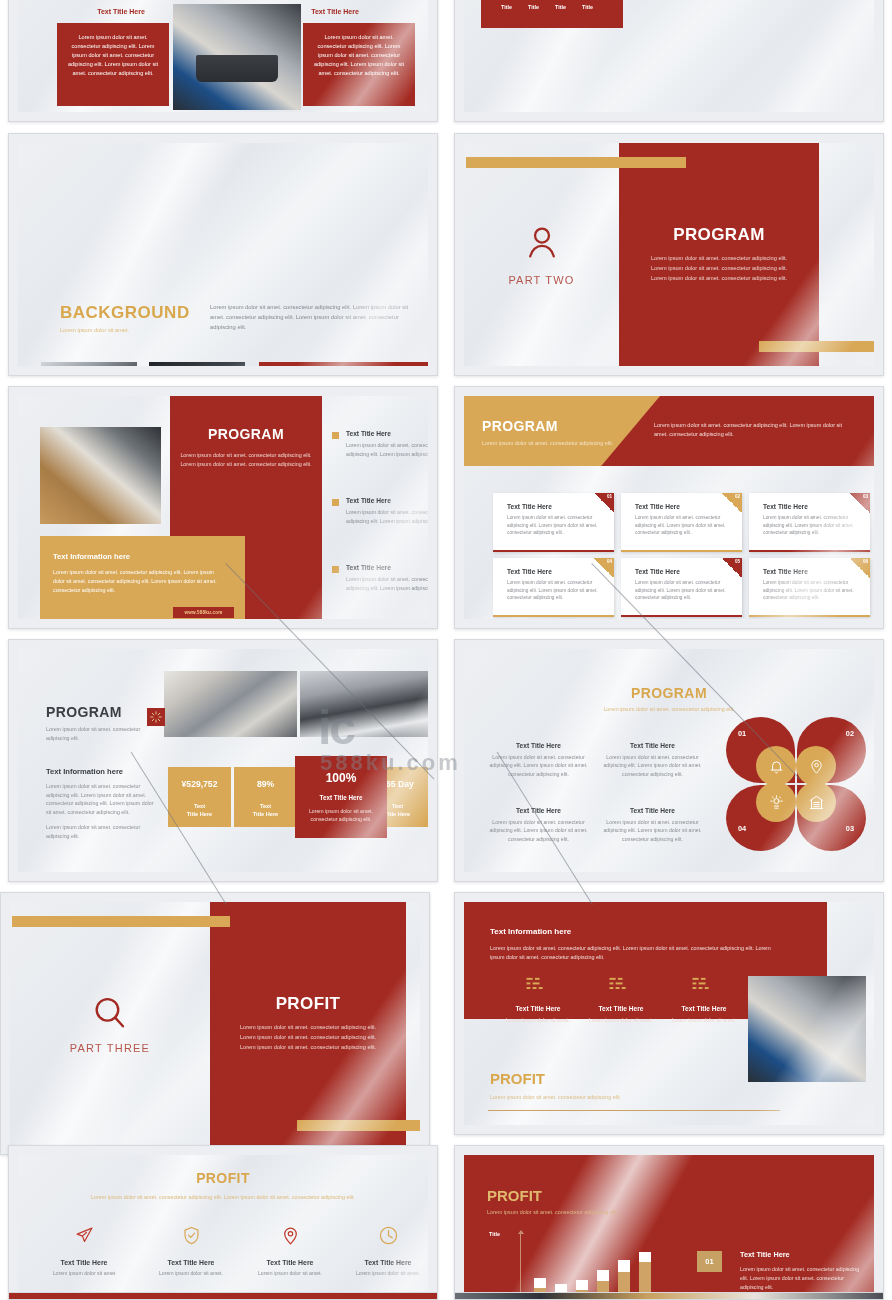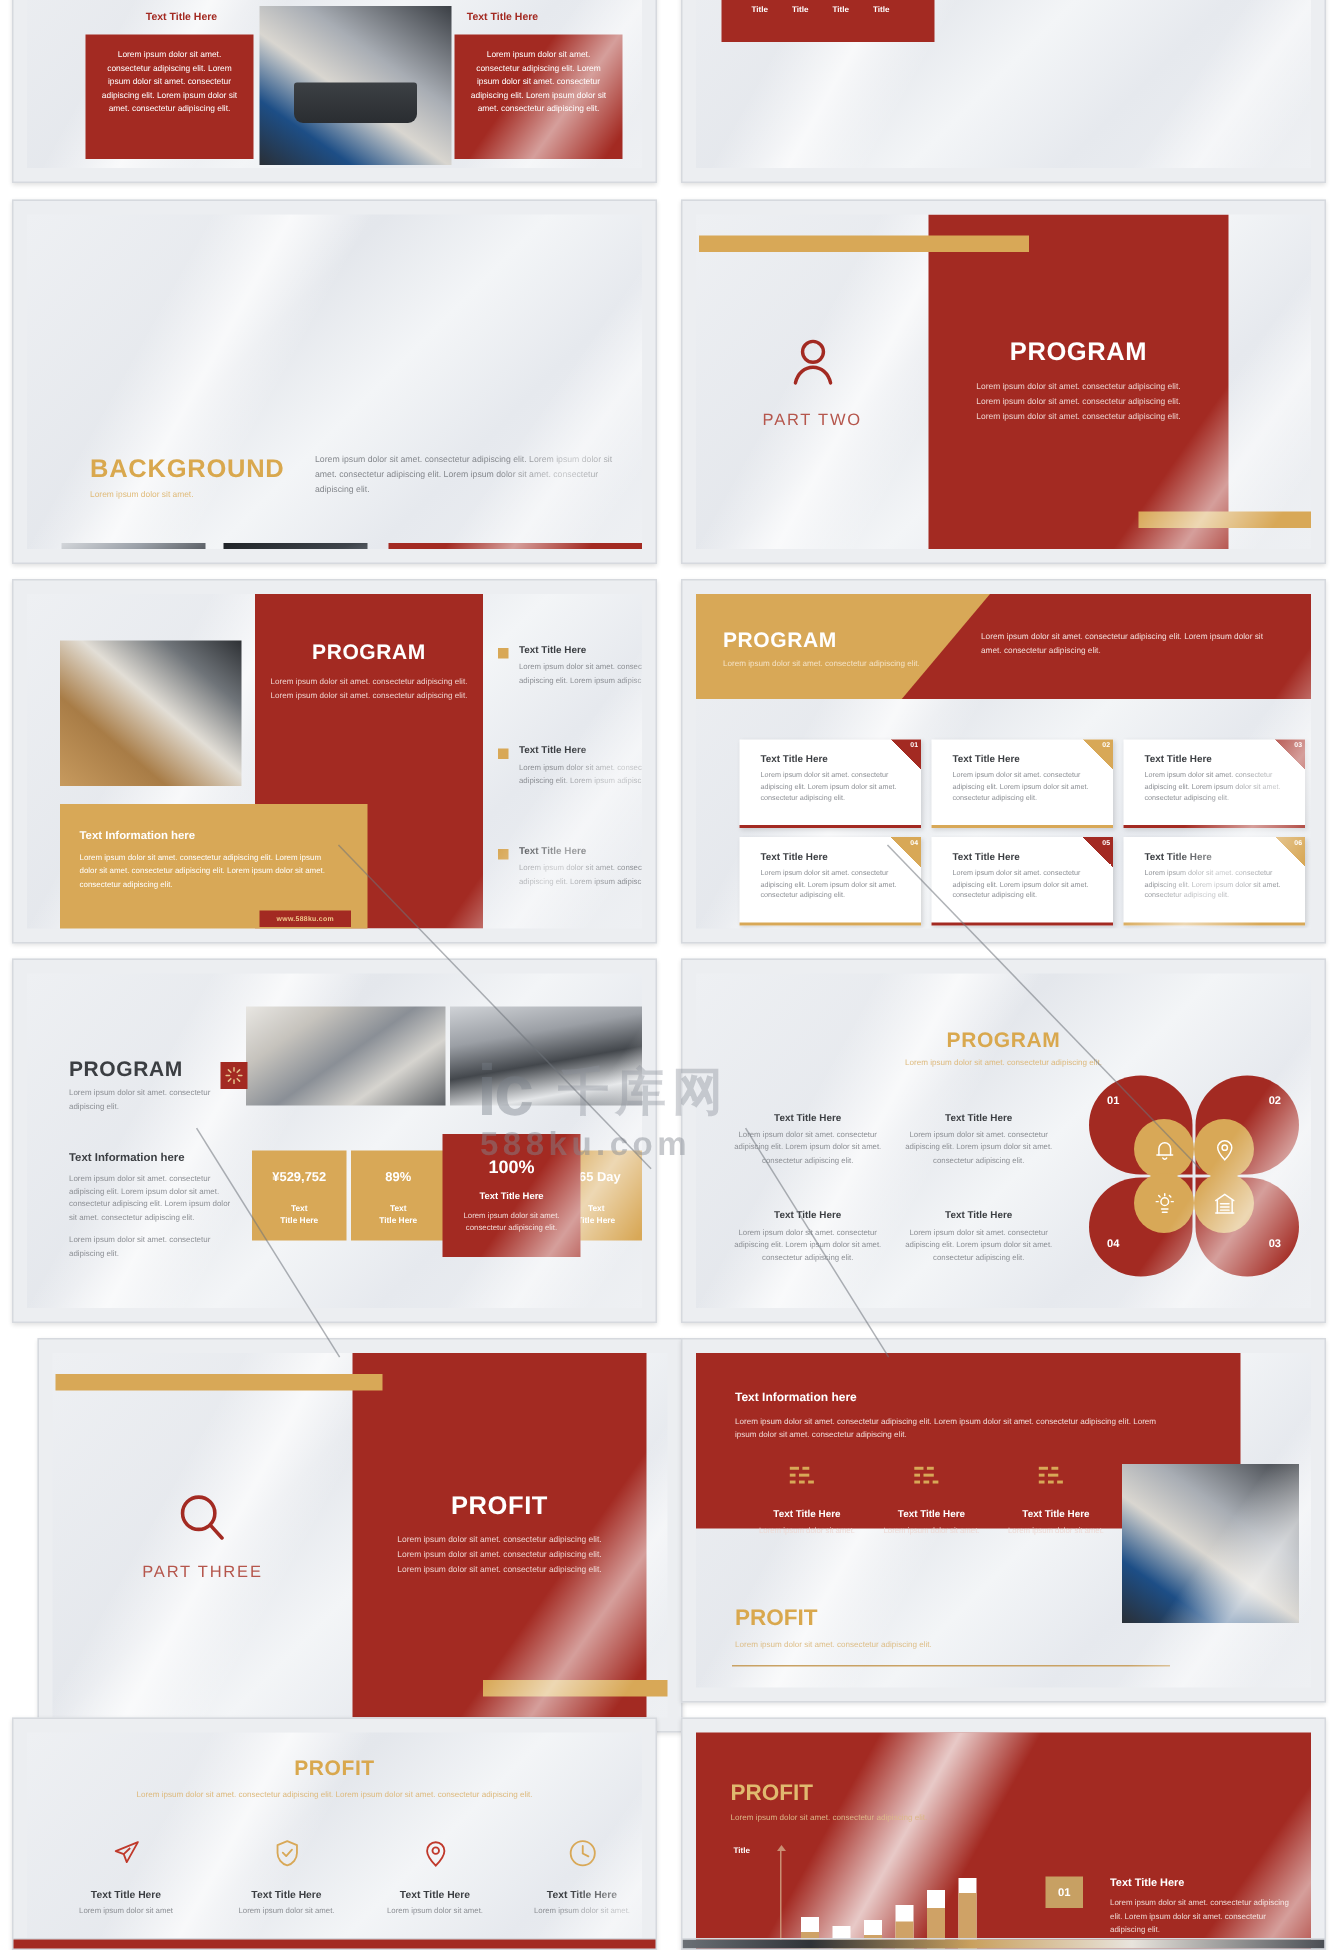--- a/index.html
+++ b/index.html
@@ -425,21 +425,21 @@
               <line x1="19" y1="9" x2="19" y2="20.6"></line>
             <line x1="8" y1="12" x2="16" y2="12"></line>
               <line x1="8" y1="15" x2="16" y2="15"></line>
               <line x1="8" y1="18" x2="16" y2="18"></line>
           </svg>
         </div>
       </div>
     </div>
   </div>
 
-  <div class="slide" style="left:25px; top:892px; width:430px; height:263px;">
+  <div class="slide" style="left:0; top:892px; width:430px; height:263px;">
     <div class="inner">
       <div class="p2-red" style="left:200px; width:196px;"></div>
       <div class="p2-bar1" style="left:2px; top:14px; width:218px;"></div>
       <div class="p2-bar2" style="left:287px; bottom:14px; width:135px;"></div>
 
       <div style="position:absolute; left:0; top:0; width:200px; height:100%; display:flex; flex-direction:column; align-items:center; justify-content:center;">
         <span style="margin-bottom:6px;">
           <svg width="38" height="38" viewBox="0 0 24 24" fill="none" stroke="#a32a22" stroke-width="1.5" stroke-linecap="round">
             <circle cx="10.4" cy="10" r="6.8"></circle>
               <line x1="15.4" y1="15.1" x2="20.2" y2="20.4"></line>
@@ -612,21 +612,20 @@
       <p style="position:absolute; left:276px; top:110px; width:125px; font-size:5.3px; color:#eed9d4; line-height:1.68;">Lorem ipsum dolor sit amet. consectetur adipiscing elit. Lorem ipsum dolor sit amet. consectetur adipiscing elit.</p>
     </div>
   </div>
 
   <div style="position:absolute; left:8px; top:1292px; width:430px; height:8px; background:#a32a22; border:1px solid #d6d9de;"></div>
   <div style="position:absolute; left:454px; top:1292px; width:430px; height:8px;
               background:linear-gradient(90deg,#6b7076,#2f3338 20%,#c9a05e 45%,#e8e4dd 70%,#4a4e54); border:1px solid #d6d9de;"></div>
 
   <div style="position:absolute; inset:0; pointer-events:none;">
     <div class="wm" style="left:318px; top:700px; font-size:48px; letter-spacing:-2px; color:rgba(120,126,135,.42);">ic</div>
-    <div class="wm" style="left:372px; top:705px; font-size:34px; letter-spacing:4px;">千库网</div>
     <div class="wm" style="left:320px; top:750px; font-size:22px; letter-spacing:3px; color:rgba(130,136,145,.45);">588ku.com</div>
 
     <div class="wm-line" style="left:226px; top:563px; width:300px; height:1px; transform:rotate(46deg);"></div>
     <div class="wm-line" style="left:592px; top:563px; width:300px; height:1px; transform:rotate(46deg);"></div>
     <div class="wm-line" style="left:226px; top:905px; width:180px; height:1px; transform:rotate(-122deg);"></div>
     <div class="wm-line" style="left:592px; top:905px; width:180px; height:1px; transform:rotate(-122deg);"></div>
   </div>
 
 </div>
 

